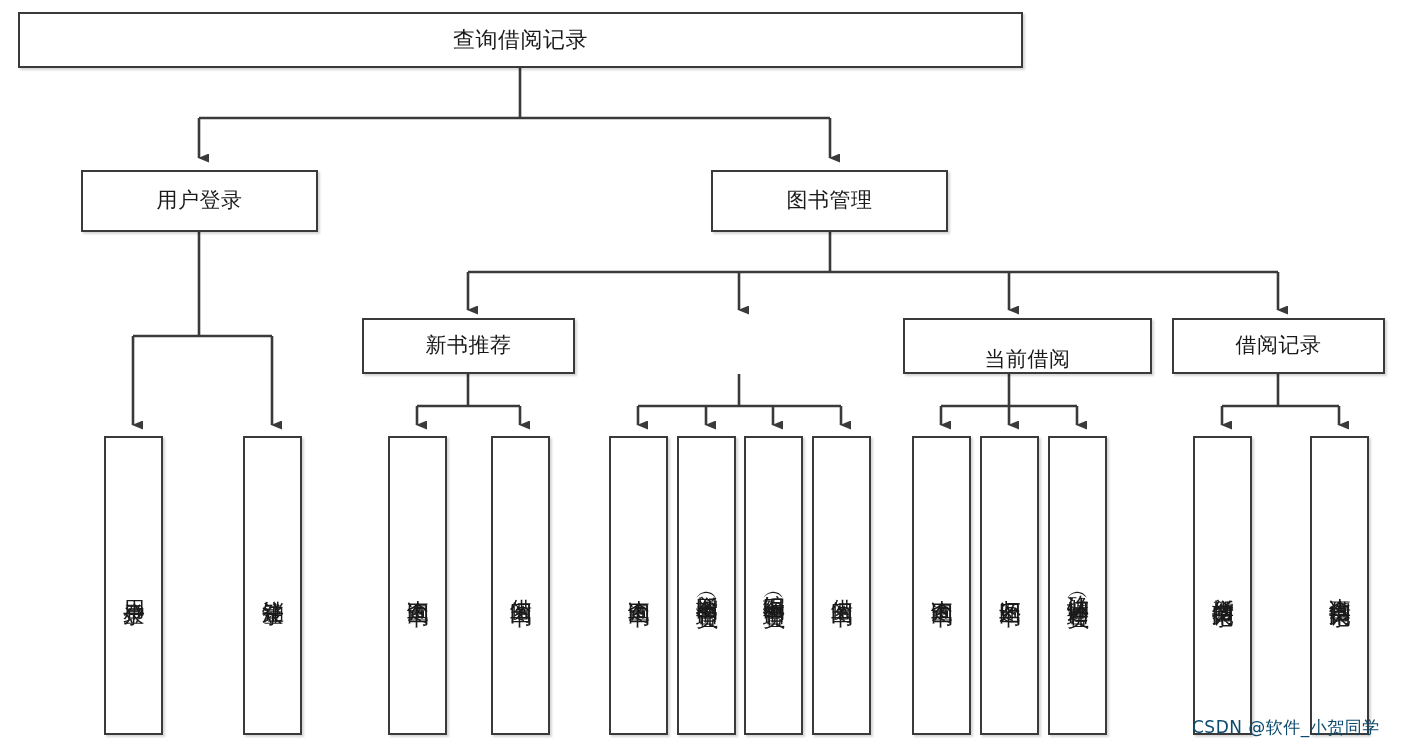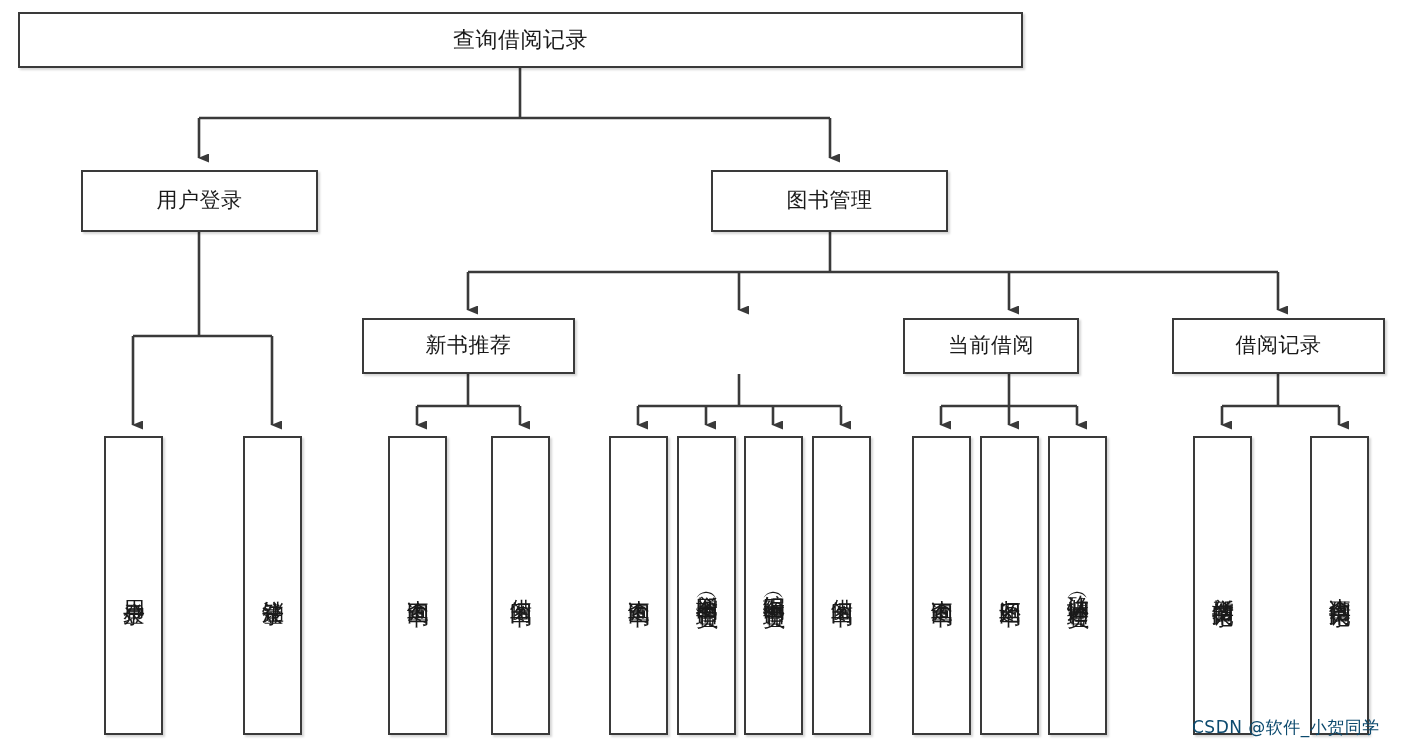--- a/index.html
+++ b/index.html
@@ -127,21 +127,21 @@
   <div class="node branch" style="left:81px; top:170px; width:237px; height:62px;">
     <span class="node-label">用户登录</span>
   </div>
   <div class="node branch" style="left:362px; top:318px; width:213px; height:56px;">
     <span class="node-label">新书推荐</span>
   </div>
 
   <div class="node branch" style="left:711px; top:170px; width:237px; height:62px;">
     <span class="node-label">图书管理</span>
   </div>
-  <div class="node branch" style="left:903px; top:318px; width:176px; height:56px;">
+  <div class="node branch" style="left:903px; top:318px; width:249px; height:56px;align-items:flex-end;">
     <span class="node-label">当前借阅</span>
   </div>
   <div class="node branch" style="left:1172px; top:318px; width:213px; height:56px;font-family:Liberation Serif, serif;">
     <span class="node-label">借阅记录</span>
   </div>
 
   <div class="node leaf" style="left:104px; top:436px; width:59px; height:299px;">
     <span class="node-label">用户登录</span>
   </div>
   <div class="node leaf" style="left:243px; top:436px; width:59px; height:299px;">

